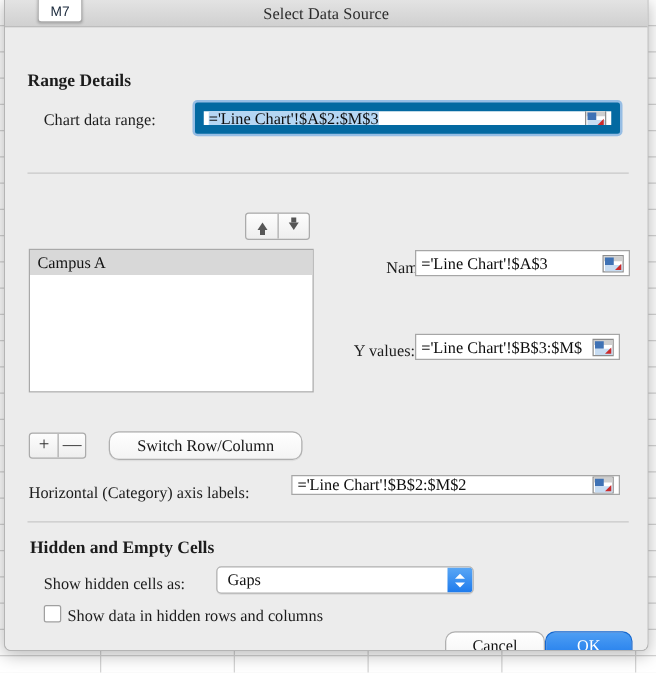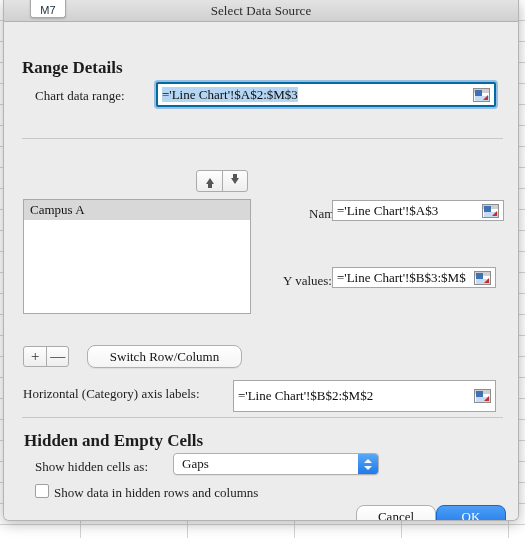--- a/index.html
+++ b/index.html
@@ -86,21 +86,21 @@
   }
 
   #body {
     position: relative;
     height: calc(100% - 22px);
     background: #ececec;
   }
 
   .section-title {
     position: absolute;
-    font-size: 17px;
+    font-size: 14px;
     font-weight: bold;
     color: #1c1c1c;
   }
 
   .sep {
     position: absolute;
     left: 18px;
     right: 15px;
     height: 1px;
     background: #c8c8c8;
@@ -125,21 +125,21 @@
   }
   .field .ftext {
     flex: 1;
     padding-left: 4px;
     font-size: 13px;
     color: #0d0d0d;
     white-space: nowrap;
     overflow: hidden;
   }
   .field.focused {
-    border: 2px solid #0369a1;
+    border: 7px solid #0369a1;
     box-shadow: 0 0 0 2px rgba(125,175,226,.78);
     border-radius: 2px;
   }
   .field.focused .ftext .sel {
     background: #b5d6f3;
   }
 
   
   .rngicon {
     width: 17px;
@@ -408,21 +408,21 @@
       <div class="rngicon">
         <div class="hdr"></div>
           <div class="blk"></div>
           <div class="ltgrid"></div>
           <div class="arrow"></div>
       </div>
     </div>
 
     <div class="lbl" style="left:19px; top:364px">Horizontal (Category) axis labels:</div>
 
-    <div class="field" style="left:229px; top:358px; width:263px; height:32px">
+    <div class="field" style="left:229px; top:358px; width:263px; height:16px">
       <div class="ftext">='Line Chart'!$B$2:$M$2</div>
       <div class="rngicon">
         <div class="hdr"></div>
           <div class="blk"></div>
           <div class="ltgrid"></div>
           <div class="arrow"></div>
       </div>
     </div>
 
     <div class="sep" style="top:395px"></div>

